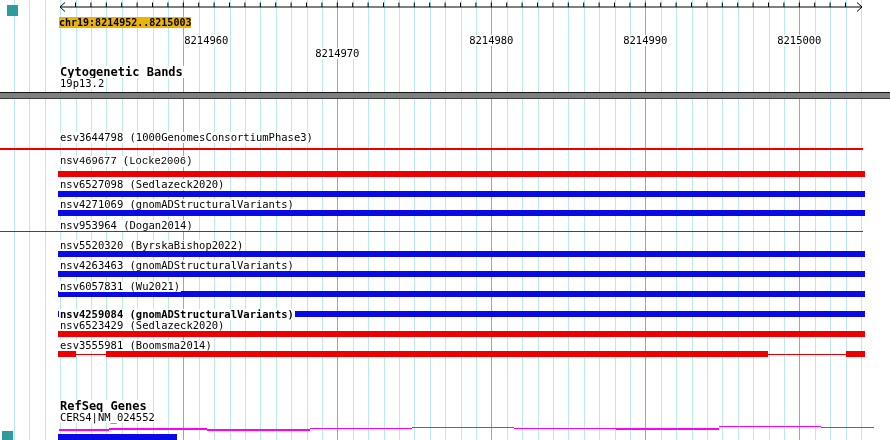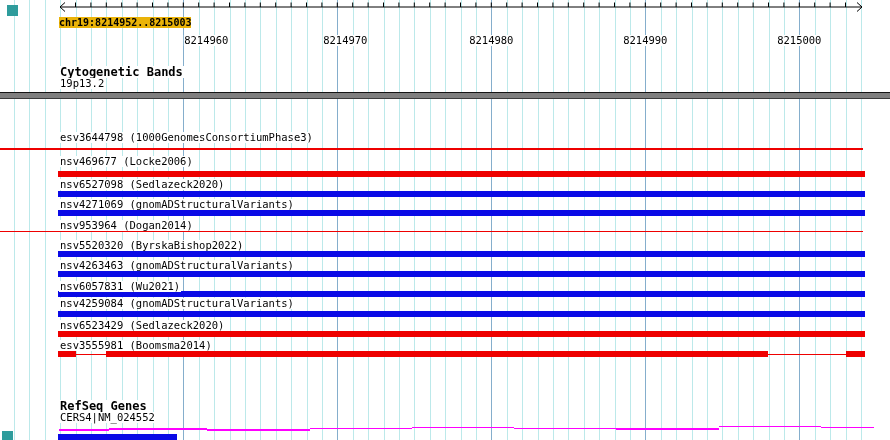--- a/index.html
+++ b/index.html
@@ -91,50 +91,50 @@
       <div class="grid" style="left: 860.9px; background: rgb(188, 233, 234);"></div>
     </div>
 
   <div class="region-label" style="left:59px;top:17px;">chr19:8214952..8215003</div>
 
   <div id="ruler-layer">
       <svg width="890" height="16" class="axis-svg">
         <path d="M60,7 H862 M60,7 L65,2.5 M60,7 L65,11.5 M862,7 L857,2.5 M862,7 L857,11.5 M75.5,2.5 V7 M90.9,2.5 V7 M106.30000000000001,2.5 V7 M121.7,2.5 V7 M137.1,2.5 V7 M152.5,2.5 V7 M167.9,2.5 V7 M183.3,2.5 V7 M198.70000000000002,2.5 V7 M214.10000000000002,2.5 V7 M229.5,2.5 V7 M244.9,2.5 V7 M260.3,2.5 V7 M275.7,2.5 V7 M291.09999999999997,2.5 V7 M306.5,2.5 V7 M321.9,2.5 V7 M337.3,2.5 V7 M352.7,2.5 V7 M368.09999999999997,2.5 V7 M383.5,2.5 V7 M398.9,2.5 V7 M414.3,2.5 V7 M429.7,2.5 V7 M445.09999999999997,2.5 V7 M460.5,2.5 V7 M475.9,2.5 V7 M491.3,2.5 V7 M506.7,2.5 V7 M522.1,2.5 V7 M537.5,2.5 V7 M552.9,2.5 V7 M568.3,2.5 V7 M583.7,2.5 V7 M599.1,2.5 V7 M614.5,2.5 V7 M629.9,2.5 V7 M645.3,2.5 V7 M660.7,2.5 V7 M676.1,2.5 V7 M691.5,2.5 V7 M706.9,2.5 V7 M722.3,2.5 V7 M737.7,2.5 V7 M753.1,2.5 V7 M768.5,2.5 V7 M783.9,2.5 V7 M799.3,2.5 V7 M814.7,2.5 V7 M830.1,2.5 V7 M845.5,2.5 V7" stroke="#000000" fill="none"></path>
       </svg>
       <div class="tick-label" style="left: 183.3px; top: 35px; margin-left: 23px;">8214960</div>
-      <div class="tick-label" style="left: 337.3px; top: 35px; margin-left: 8px;">8214970</div>
+      <div class="tick-label" style="left: 337.3px; top: 48px;">8214970</div>
       <div class="tick-label" style="left: 491.3px; top: 35px;">8214980</div>
       <div class="tick-label" style="left: 645.3px; top: 35px;">8214990</div>
       <div class="tick-label" style="left: 799.3px; top: 35px;">8215000</div>
     </div>
 
   <div class="sec-title" style="left:59px;top:66px;">Cytogenetic Bands</div>
   <div class="lbl" style="left:59px;top:78px;">19p13.2</div>
   <div id="cytoband-layer">
       <div class="band" style="left: 0px; top: 92px; width: 890px; height: 7px; background: rgb(127, 127, 127); border-top: 1px solid rgb(21, 21, 21); border-bottom: 1px solid rgb(58, 58, 58);"></div>
     </div>
 
   <div id="variants-layer">
       <div class="lbl" style="left: 59px; top: 131.5px;">esv3644798 (1000GenomesConsortiumPhase3)</div>
       <div class="seg" style="left: 0px; top: 148.3px; width: 863px; height: 1.5px; background: rgb(238, 0, 0);"></div>
-      <div class="lbl" style="left: 59px; top: 155.5px;">nsv469677 (Locke2006)</div>
+      <div class="lbl" style="left: 59px; top: 155.5px; font-family: Liberation Mono, monospace;">nsv469677 (Locke2006)</div>
       <div class="seg" style="left: 57.5px; top: 171.3px; width: 807px; height: 6px; background: rgb(238, 0, 0);"></div>
       <div class="lbl" style="left: 59px; top: 179px;">nsv6527098 (Sedlazeck2020)</div>
       <div class="seg" style="left: 57.5px; top: 190.7px; width: 807px; height: 6px; background: rgb(10, 10, 230);"></div>
       <div class="lbl" style="left: 59px; top: 198.5px;">nsv4271069 (gnomADStructuralVariants)</div>
       <div class="seg" style="left: 57.5px; top: 210px; width: 807px; height: 6px; background: rgb(10, 10, 230);"></div>
       <div class="lbl" style="left: 59px; top: 219.5px;">nsv953964 (Dogan2014)</div>
       <div class="seg" style="left: 0px; top: 230.8px; width: 863px; height: 1.5px; background: rgb(238, 0, 0);"></div>
       <div class="lbl" style="left: 59px; top: 239.5px;">nsv5520320 (ByrskaBishop2022)</div>
       <div class="seg" style="left: 57.5px; top: 251.3px; width: 807px; height: 6px; background: rgb(10, 10, 230);"></div>
       <div class="lbl" style="left: 59px; top: 260px;">nsv4263463 (gnomADStructuralVariants)</div>
       <div class="seg" style="left: 57.5px; top: 271.3px; width: 807px; height: 6px; background: rgb(10, 10, 230);"></div>
       <div class="lbl" style="left: 59px; top: 280.5px;">nsv6057831 (Wu2021)</div>
       <div class="seg" style="left: 57.5px; top: 291.3px; width: 807px; height: 6px; background: rgb(10, 10, 230);"></div>
-      <div class="lbl" style="left: 59px; top: 298px;">nsv4259084 (gnomADStructuralVariants)</div>
+      <div class="lbl" style="left: 59px; top: 309px; font-weight: bold;">nsv4259084 (gnomADStructuralVariants)</div>
       <div class="seg" style="left: 57.5px; top: 311.3px; width: 807px; height: 6px; background: rgb(10, 10, 230);"></div>
       <div class="lbl" style="left: 59px; top: 319.5px;">nsv6523429 (Sedlazeck2020)</div>
       <div class="seg" style="left: 57.5px; top: 331.3px; width: 807px; height: 6px; background: rgb(238, 0, 0);"></div>
       <div class="lbl" style="left: 59px; top: 340px;">esv3555981 (Boomsma2014)</div>
       <div class="seg" style="left: 57.5px; top: 351.3px; width: 18px; height: 6px; background: rgb(238, 0, 0);"></div>
       <div class="seg" style="left: 75.5px; top: 353.5px; width: 30px; height: 1.5px; background: rgb(238, 0, 0);"></div>
       <div class="seg" style="left: 105.5px; top: 351.3px; width: 662.5px; height: 6px; background: rgb(238, 0, 0);"></div>
       <div class="seg" style="left: 768px; top: 353.5px; width: 78px; height: 1.5px; background: rgb(238, 0, 0);"></div>
       <div class="seg" style="left: 846px; top: 351.3px; width: 18.5px; height: 6px; background: rgb(238, 0, 0);"></div>
     </div>

